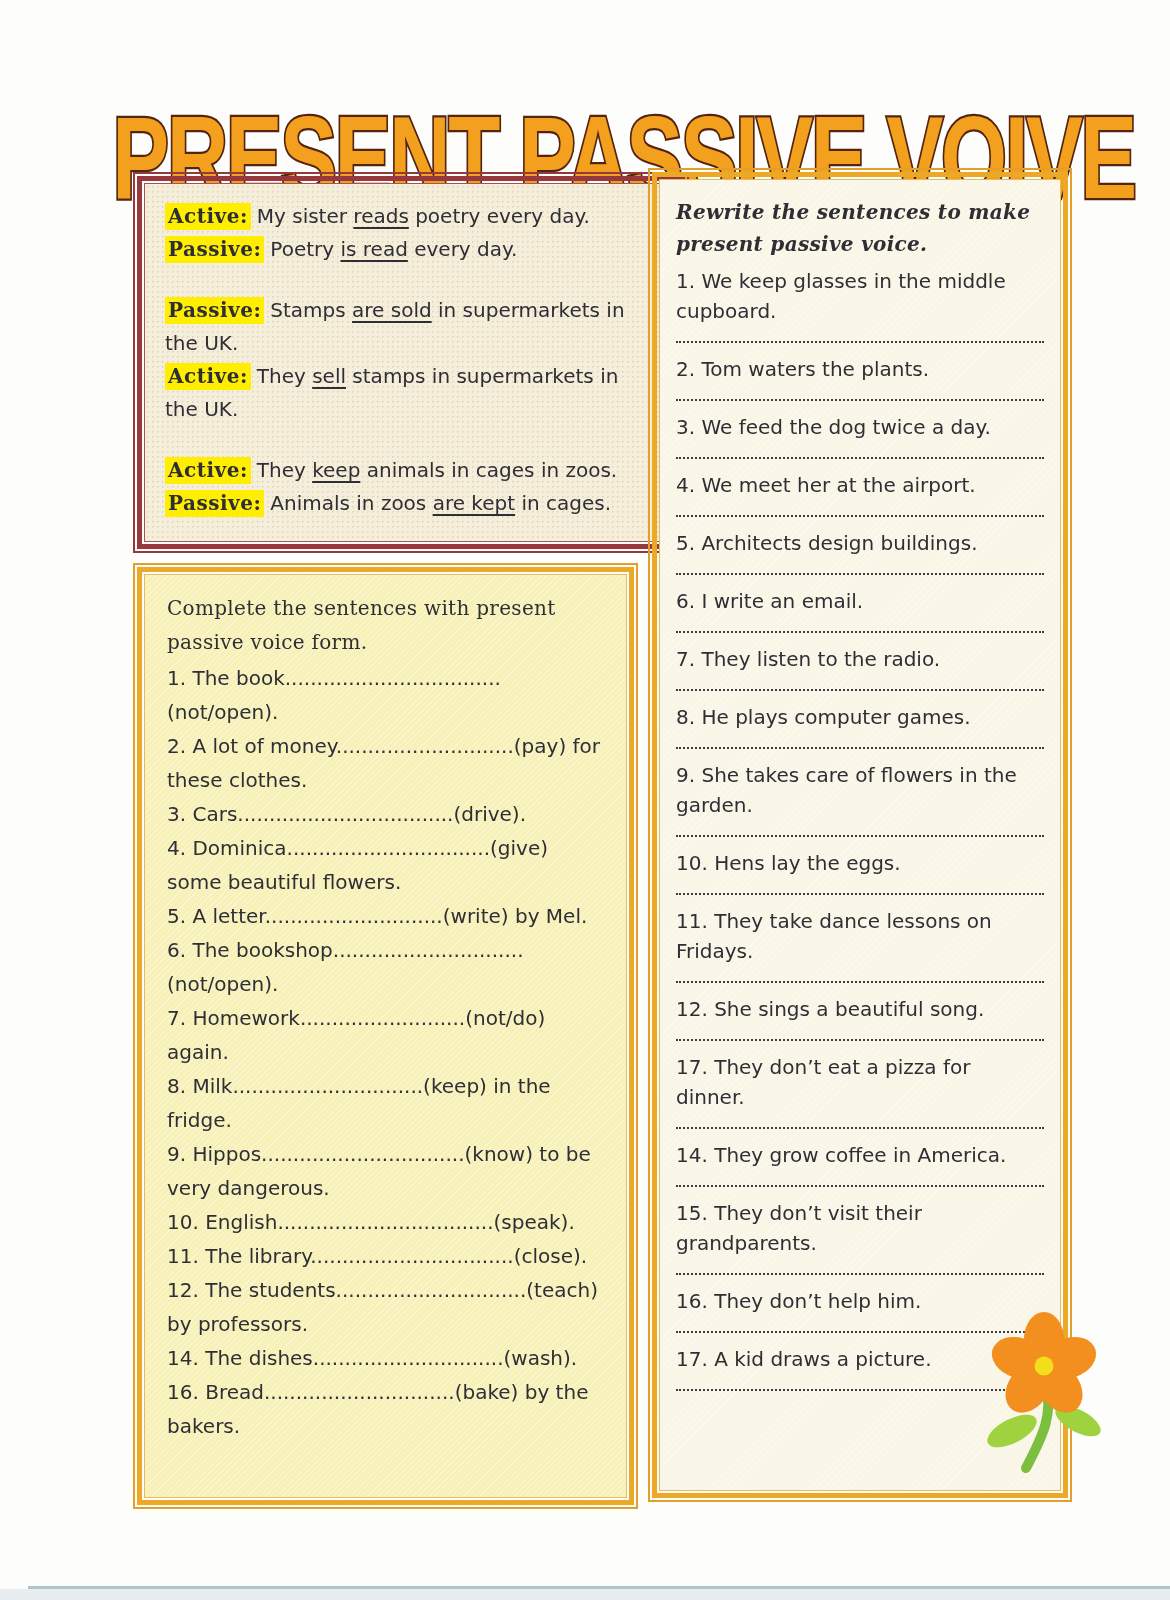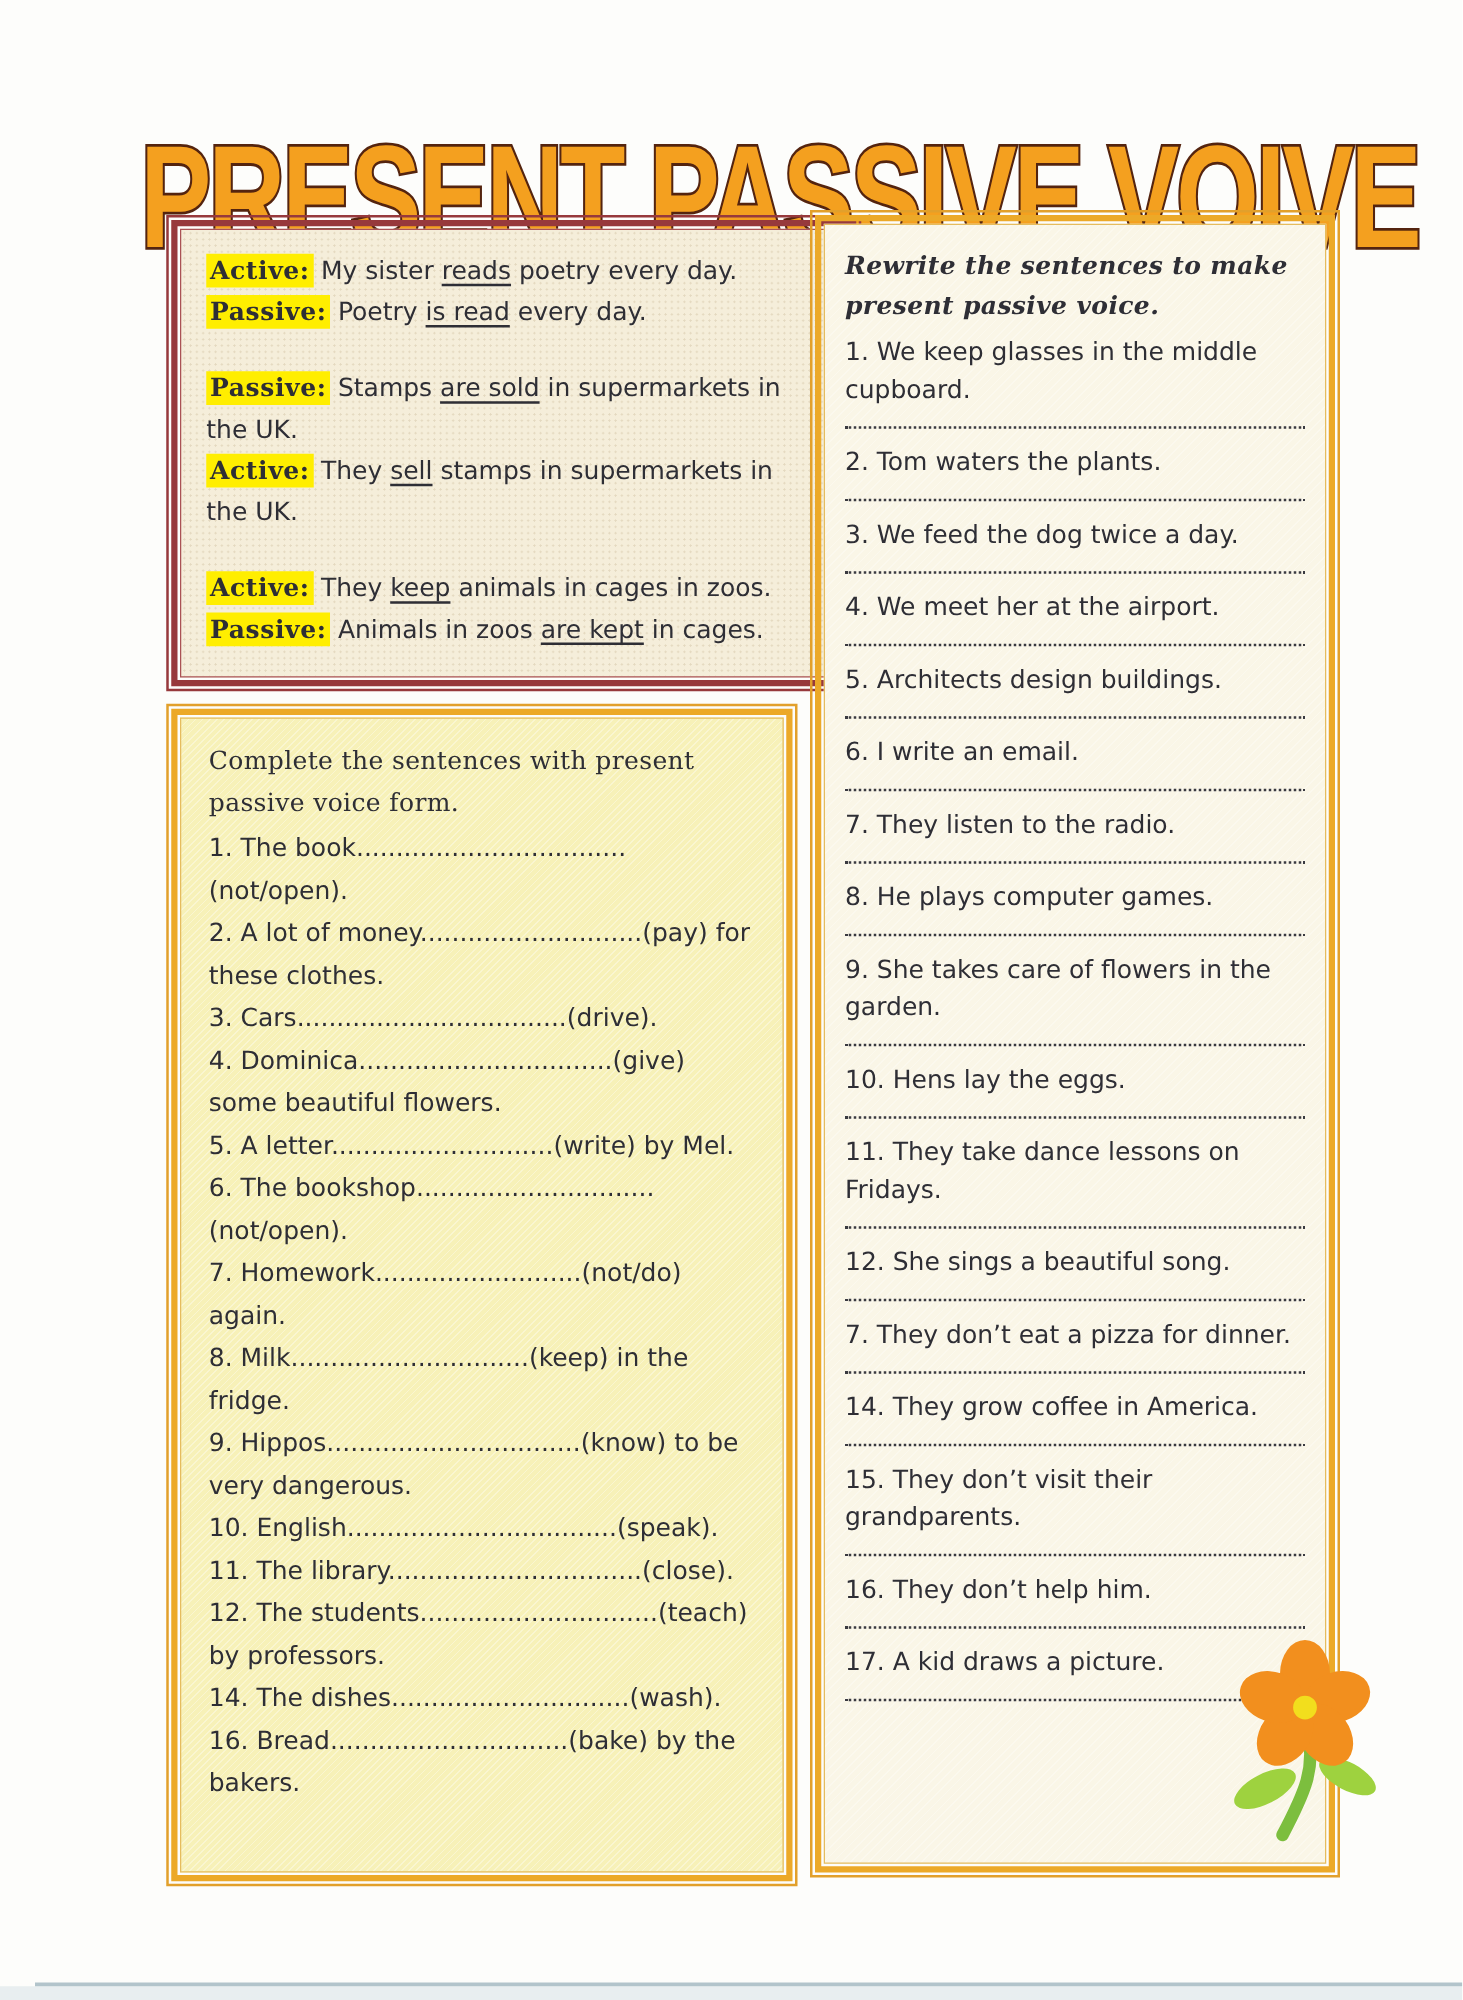--- a/index.html
+++ b/index.html
@@ -257,21 +257,21 @@
 
           <div class="r-item">10. Hens lay the eggs.</div>
           <div class="answer-line"></div>
 
           <div class="r-item">11. They take dance lessons on Fridays.</div>
           <div class="answer-line"></div>
 
           <div class="r-item">12. She sings a beautiful song.</div>
           <div class="answer-line"></div>
 
-          <div class="r-item">7. They don’t eat a pizza for dinner.</div>
+          <div class="r-item">17. They don’t eat a pizza for dinner.</div>
           <div class="answer-line"></div>
 
           <div class="r-item">14. They grow coffee in America.</div>
           <div class="answer-line"></div>
 
           <div class="r-item">15. They don’t visit their grandparents.</div>
           <div class="answer-line"></div>
 
           <div class="r-item">16. They don’t help him.</div>
           <div class="answer-line"></div>

